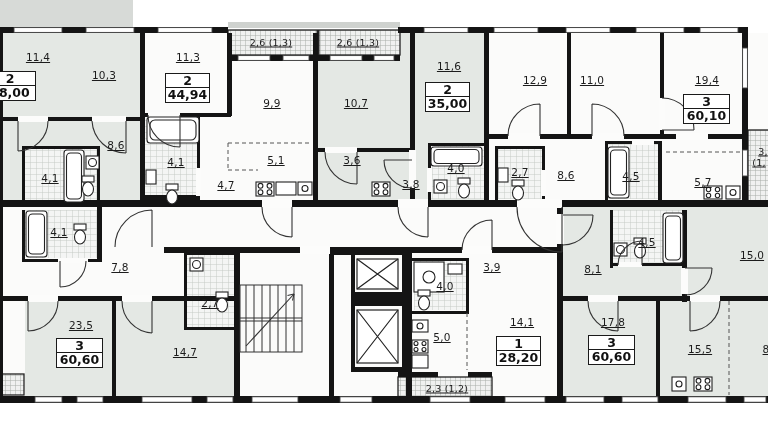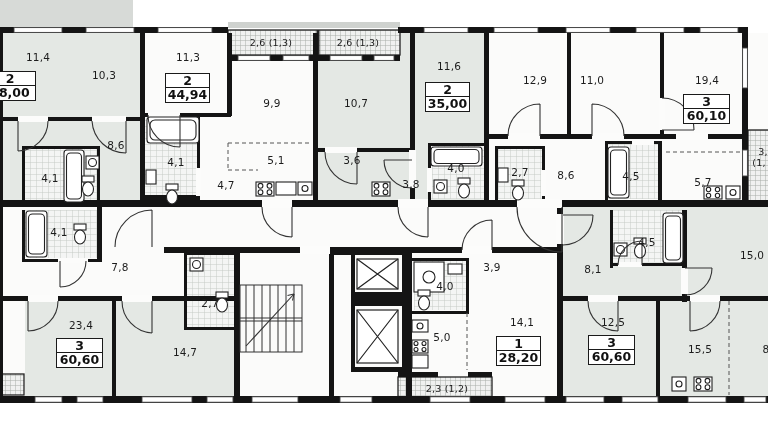--- a/index.html
+++ b/index.html
@@ -3,21 +3,21 @@
 <meta charset="utf-8">
 <style>
   html,body{margin:0;padding:0;background:#fff;}
   #plan{
     position:relative;width:768px;height:432px;overflow:hidden;
     background:#ffffff;font-family:"DejaVu Sans", sans-serif;
   }
   #plan svg{position:absolute;left:0;top:0;}
   .rl{
     position:absolute;transform:translate(-50%,-50%);
-    font-size:10.5px;color:#1c1c1c;white-space:nowrap;letter-spacing:0.2px;
+    font-size:10.5px;color:#1c1c1c;white-space:nowrap;letter-spacing:0.2px;text-decoration:underline;
   }
   .rl.small{font-size:9.5px;}
   .stamp{
     position:absolute;background:#fff;border:1.6px solid #1a1a1a;
     text-align:center;box-sizing:border-box;
   }
   .stamp .r{
     font-weight:bold;font-size:12.5px;line-height:13px;color:#111;
     border-bottom:1.4px solid #1a1a1a;padding:0 2px;
   }
@@ -364,33 +364,33 @@
 
   <div class="rl" style="left:535px;top:80px">12,9</div>
   <div class="rl" style="left:592px;top:80px">11,0</div>
   <div class="rl" style="left:707px;top:80px">19,4</div>
   <div class="rl" style="left:566px;top:175px">8,6</div>
   <div class="rl" style="left:631px;top:176px">4,5</div>
   <div class="rl" style="left:703px;top:182px">5,7</div>
   <div class="rl" style="left:520px;top:172px">2,7</div>
 
   <div class="rl" style="left:120px;top:267px">7,8</div>
-  <div class="rl" style="left:81px;top:325px">23,4</div>
+  <div class="rl" style="left:81px;top:325px">23,5</div>
   <div class="rl" style="left:185px;top:352px">14,7</div>
   <div class="rl" style="left:59px;top:232px">4,1</div>
   <div class="rl" style="left:210px;top:303px">2,7</div>
 
   <div class="rl" style="left:522px;top:322px">14,1</div>
   <div class="rl" style="left:442px;top:337px">5,0</div>
   <div class="rl" style="left:445px;top:286px">4,0</div>
   <div class="rl" style="left:492px;top:267px">3,9</div>
   <div class="rl small" style="left:447px;top:388px">2,3 (1,2)</div>
 
   <div class="rl" style="left:593px;top:269px">8,1</div>
-  <div class="rl" style="left:613px;top:322px">12,5</div>
+  <div class="rl" style="left:613px;top:322px">17,8</div>
   <div class="rl" style="left:700px;top:349px">15,5</div>
   <div class="rl" style="left:752px;top:255px">15,0</div>
   <div class="rl" style="left:647px;top:242px">4,5</div>
 
   <div class="rl small" style="left:763px;top:151px">3,</div>
   <div class="rl small" style="left:759px;top:162px">(1,</div>
   <div class="rl" style="left:766px;top:349px">8</div>
 </div>
 
 <div>

